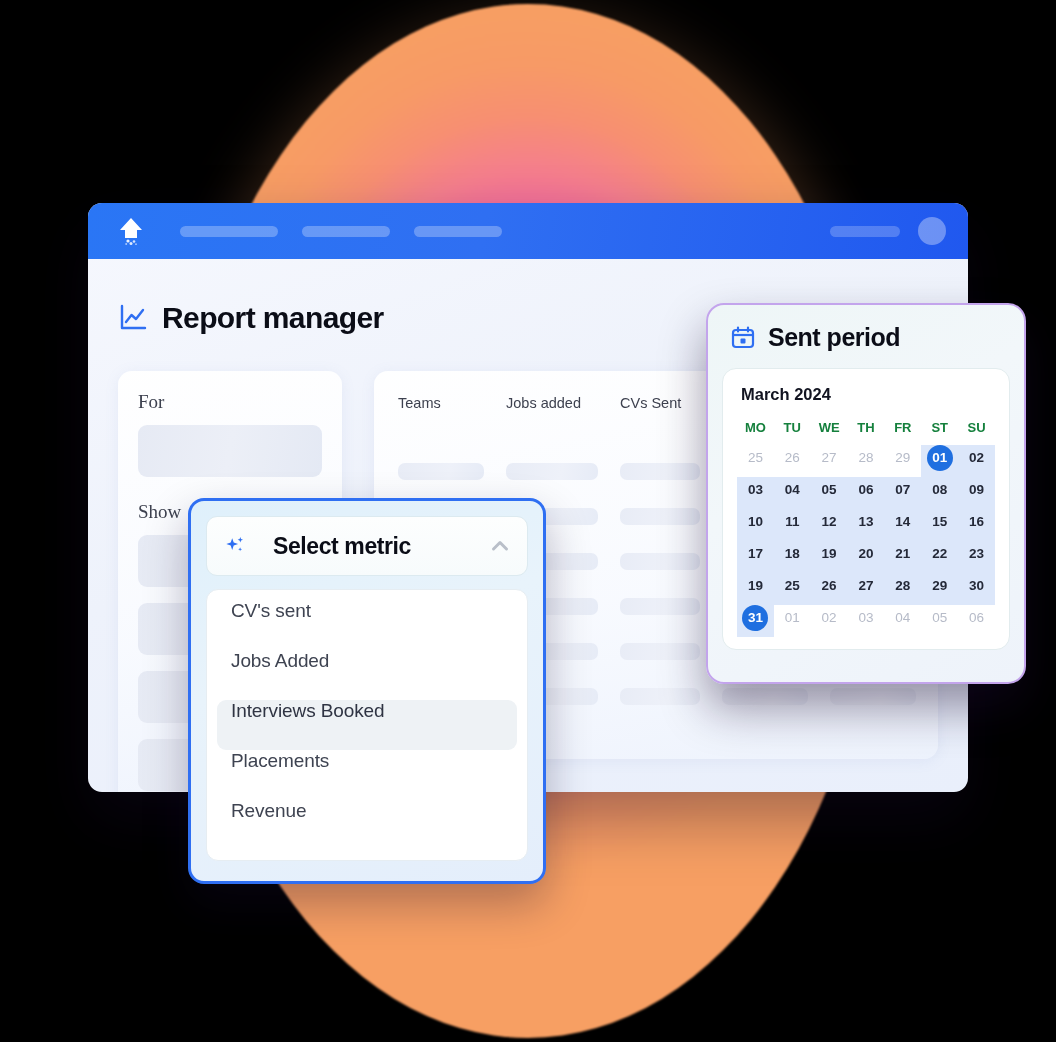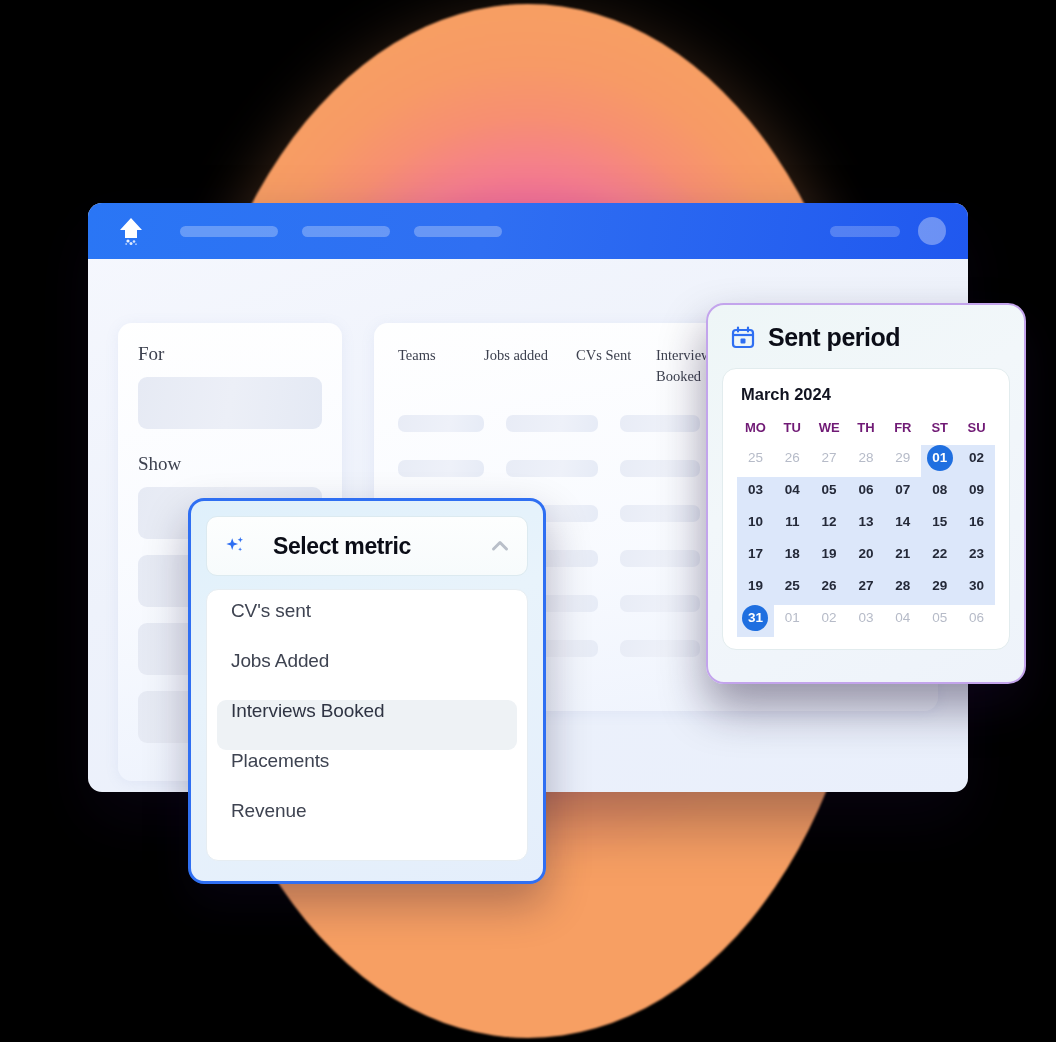--- a/index.html
+++ b/index.html
@@ -87,21 +87,21 @@
     box-shadow:0 2px 14px rgba(120,140,200,0.10);
   }
   .left-card{width:232px;padding:20px 20px 22px 20px;box-sizing:border-box;min-height:360px;}
   .field-label{font-size:19px;color:#3d414f;font-weight:500;margin-bottom:12px;font-family:Liberation Serif, serif;}
   .sk{background:linear-gradient(100deg,#e6eaf4 0%,#eceff7 50%,#e4e9f4 100%);border-radius:8px;}
   .sk-input{height:52px;border-radius:9px;}
   .show-label{margin-top:24px;}
   .sk-row{height:52px;border-radius:9px;margin-bottom:16px;}
 
   .right-card{flex:1;padding:22px 22px 22px 24px;box-sizing:border-box;min-height:388px;}
-  .thead{display:flex;font-family:Liberation Serif, serif;}
+  .thead{display:flex;gap:22px;}
   .th{font-size:14.5px;color:#3d414f;font-weight:500;line-height:1.45;}
   .th.c1{width:86px;}
   .th.c2{width:92px;}
   .th.c3{width:80px;}
   .th.c4{width:86px;}
   .th.c5{width:86px;}
   .trow{display:flex;gap:22px;margin-top:28px;}
   .cell{height:17px;border-radius:7px;background:linear-gradient(100deg,#e8ecf6 0%,#eef1f9 60%,#e6ebf6 100%);}
   .cell.c1{width:86px;}
   .cell.c2{width:92px;}
@@ -128,21 +128,21 @@
   .cal-card{
     margin-top:16px;
     background:#fff;
     border:1px solid #e2ecee;
     border-radius:14px;
     padding:14px 14px 12px 14px;
   }
   .cal-month{font-size:16.5px;font-weight:700;color:#121421;margin:2px 0 12px 4px;}
   .cal-grid{display:grid;grid-template-columns:repeat(7,1fr);}
   .dow{
-    font-size:13px;font-weight:600;color:#701a75;
+    font-size:13px;font-weight:600;color:#15803d;
     text-align:center;padding:4px 0 10px 0;
   }
   .dcellwrap{position:relative;height:32px;display:flex;align-items:flex-start;justify-content:center;}
   .dcellwrap.inrange{background:#dce7fa;}
   .day{
     font-size:13.5px;font-weight:600;color:#242938;
     width:26px;height:26px;line-height:26px;text-align:center;
     border-radius:50%;position:relative;z-index:2;
   }
   .day.muted{color:#b6bbc8;font-weight:500;}
@@ -217,20 +217,29 @@
         <div class="pill p3"></div>
       </div>
       <div class="tb-right">
         <div class="pill p4"></div>
         <div class="avatar"></div>
       </div>
     </div>
 
     <div class="page">
 
+      <div class="page-title-row">
+        <div class="chart-icon">
+          <svg width="30" height="30" viewBox="0 0 30 30">
+            <path d="M4 3 L4 25 L27 25" stroke="#2f6ff2" stroke-width="2.4" fill="none" stroke-linecap="round" stroke-linejoin="round"></path>
+            <path d="M8 19 L13.5 12 L18 16 L25 7" stroke="#2f6ff2" stroke-width="2.4" fill="none" stroke-linecap="round" stroke-linejoin="round"></path>
+          </svg>
+        </div>
+        <div class="page-title">Report manager</div>
+      </div>
 
       <div class="panels">
 
         <div class="card left-card">
           <div class="field-label">For</div>
           <div class="sk sk-input"></div>
           <div class="field-label show-label">Show</div>
           <div class="sk sk-row"></div>
           <div class="sk sk-row"></div>
           <div class="sk sk-row"></div>

